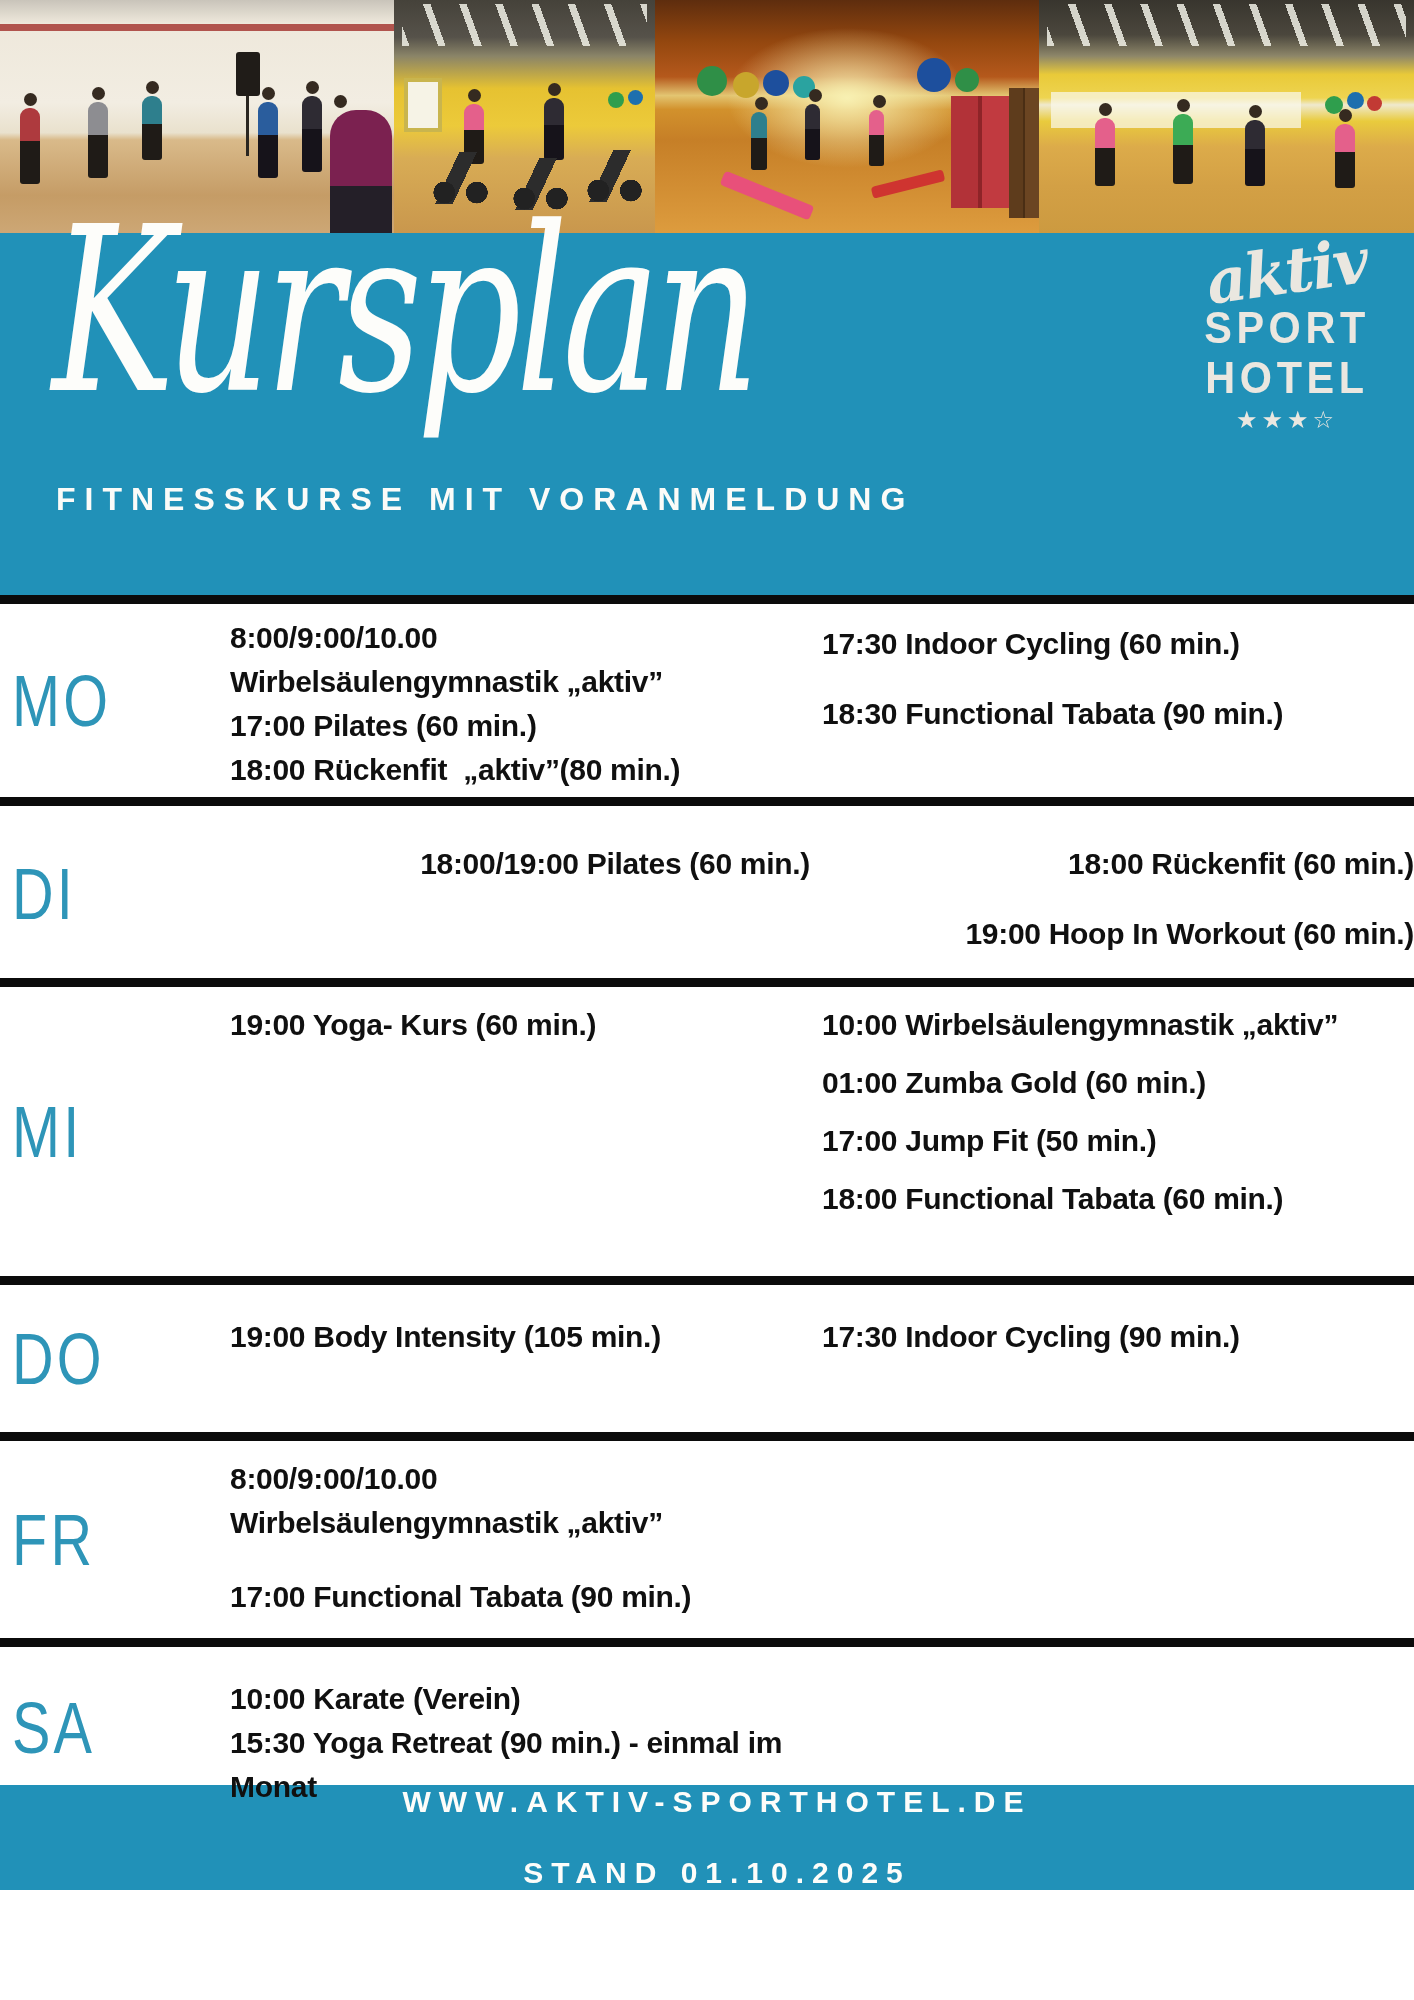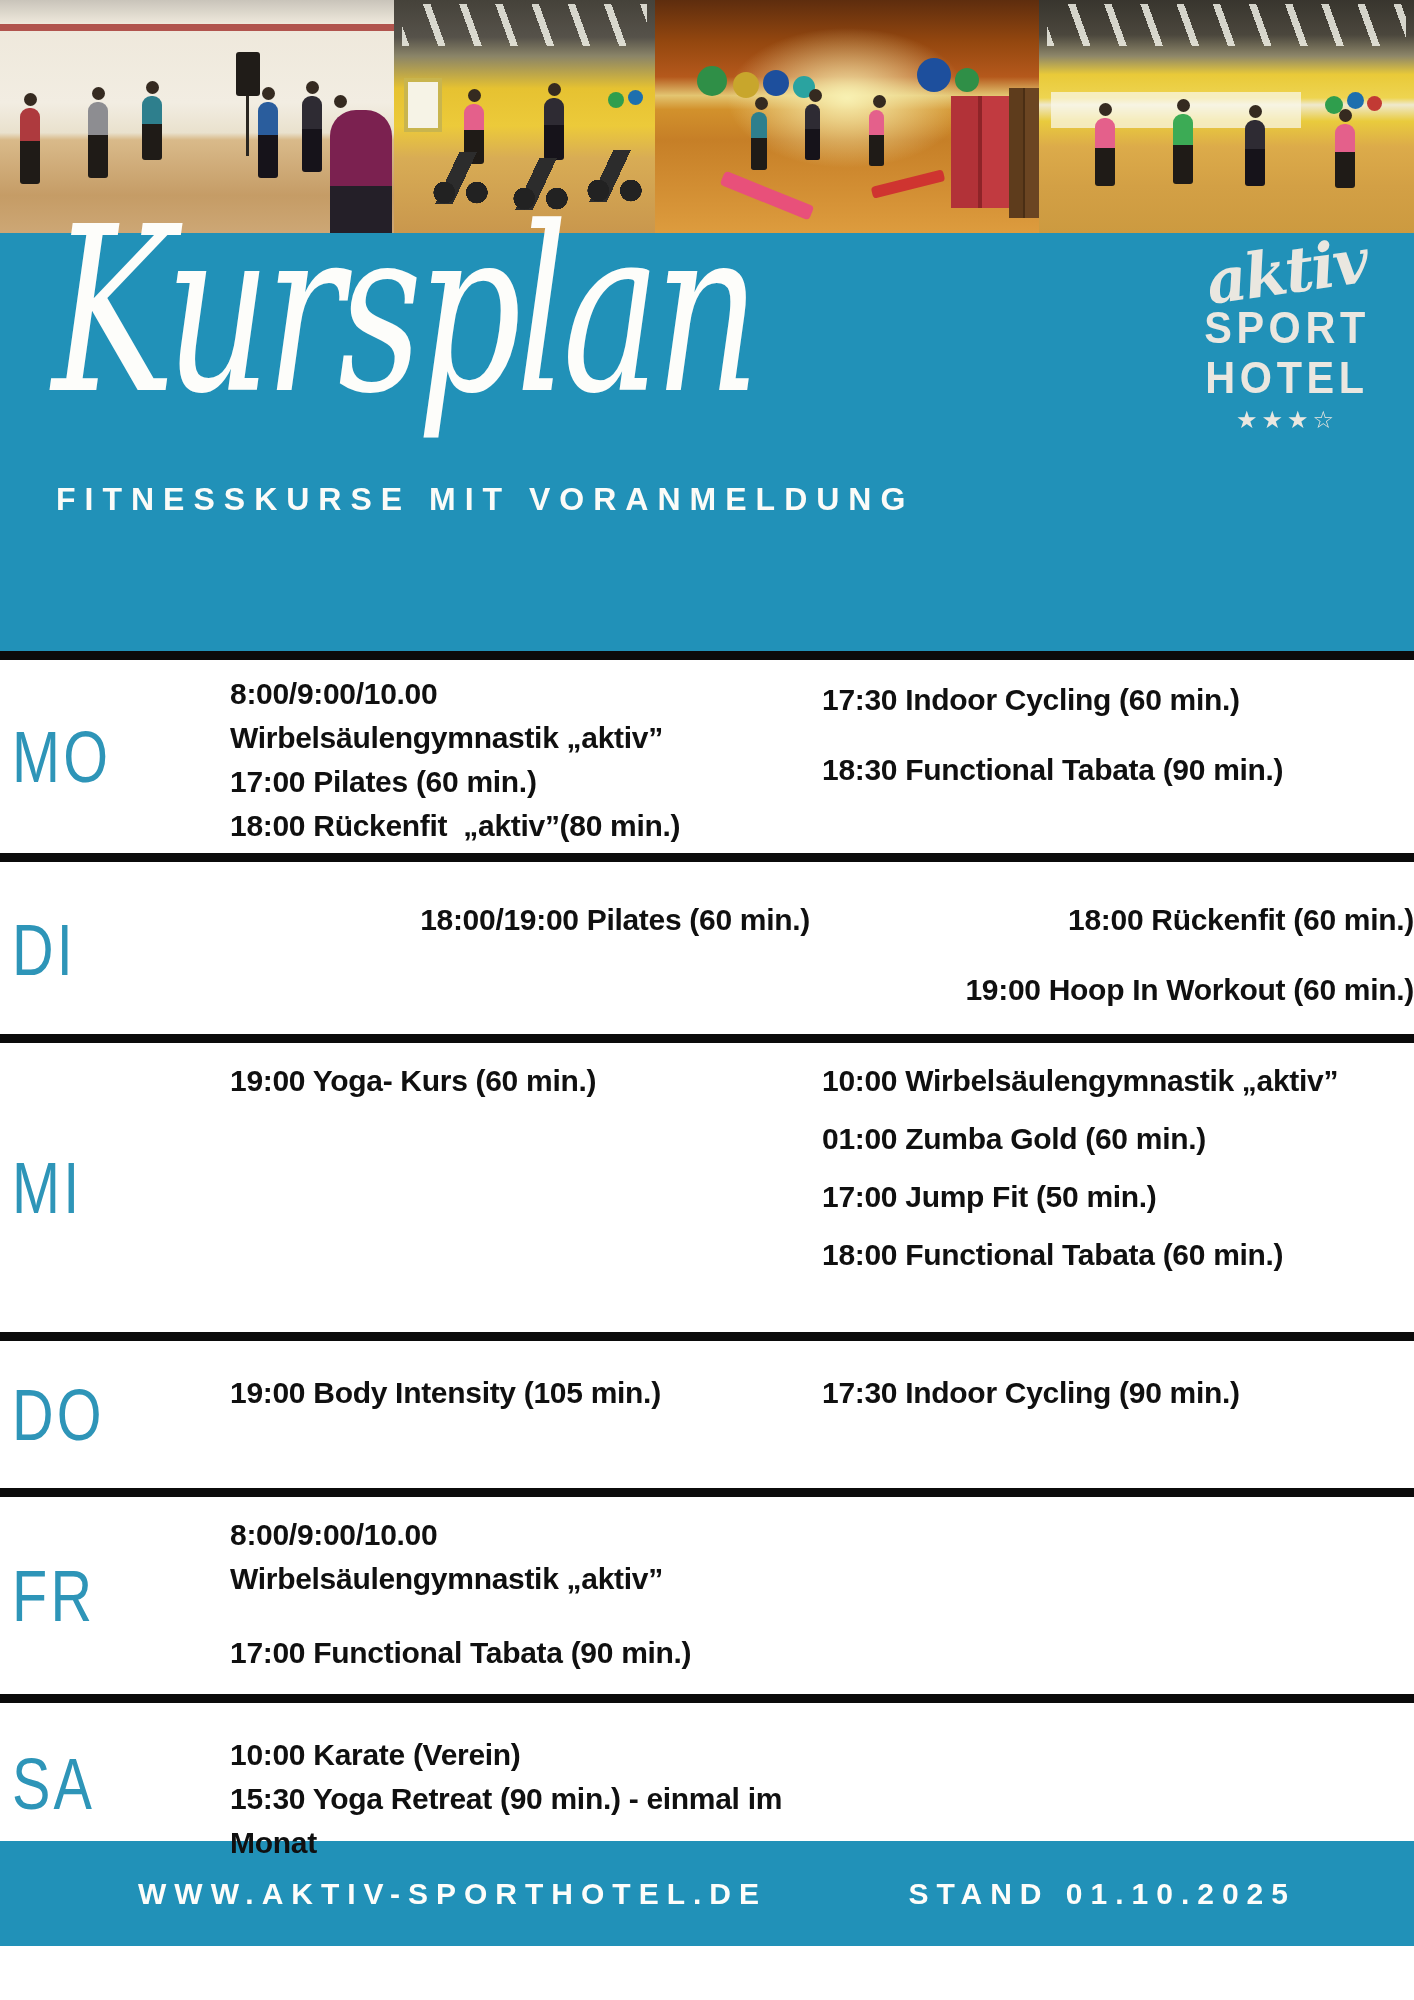--- a/index.html
+++ b/index.html
@@ -39,21 +39,21 @@
   .f-dark  { background:linear-gradient(#2e2b33 0 44%,#16131a 44%); }
   .f-pink  { background:linear-gradient(#e4608b 0 44%,#1f1b17 44%); }
   .f-green { background:linear-gradient(#3cab55 0 44%,#1f1b17 44%); }
   .f-purple{ background:linear-gradient(#7b2150 0 60%,#241f28 60%); }
   .bike { width:56px; height:52px;
     background:radial-gradient(circle 11px at 22% 78%,#222 98%,transparent),
                radial-gradient(circle 11px at 80% 78%,#222 98%,transparent),
                linear-gradient(115deg,transparent 34%,#2c2c2c 34% 56%,transparent 56%); }
 
   
-  .band { position:relative; height:418px; background:#2191b8; color:#fff;padding-left:25px; }
+  .band { position:relative; height:362px; background:#2191b8; color:#fff;padding-left:25px; }
   .kursplan-title { position:absolute; left:52px; top:-36px; font-family:"DejaVu Serif", serif;
     font-style:italic; font-weight:500; font-size:228px; line-height:1; letter-spacing:-8px;
     color:#fdfdfa; transform:scaleX(.72); transform-origin:left top; white-space:nowrap; }
   .band-subtitle { position:absolute; left:56px; top:248px; font-size:32px; font-weight:bold;
     letter-spacing:9px; color:#fbfbf8; white-space:nowrap; }
   .logo { position:absolute; left:1178px; top:8px; width:218px; text-align:center; color:#eae7e0; }
   .logo-script { display:inline-block; font-family:"DejaVu Serif", serif; font-style:italic; font-weight:bold;
     font-size:62px; transform:rotate(-8deg); letter-spacing:-2px; line-height:1; }
   .logo-word { font-weight:bold; font-size:45px; letter-spacing:5px; line-height:1.12;
     transform:scaleX(.92); transform-origin:center; }
@@ -79,21 +79,21 @@
 
   .row-mo { height:193px; } .row-mo .cell { padding-top:12px; } .row-mo .c2 { padding-top:18px; }
   .row-di { height:172px; } .row-di .cell { padding-top:36px;text-align:right; }
   .row-mi { height:289px; } .row-mi .cell { padding-top:16px; }
   .row-do { height:147px; } .row-do .cell { padding-top:30px; }
   .row-fr { height:197px; } .row-fr .cell { padding-top:16px; }
   .row-sa { height:138px; } .row-sa .cell { padding-top:30px; }
 
   
   .footer { height:105px; background:#2191b8; display:flex; align-items:center;
-    padding:0 118px 0 138px; justify-content:space-between; }
+    padding:0 118px 0 138px; justify-content:space-between;flex-direction:column; }
   .footer-text { color:#fdfdfa; font-weight:bold; font-size:30px; letter-spacing:8px; white-space:nowrap; }
 </style>
 </head>
 <body>
 
 <div class="sheet">
 
   <div class="photos">
     <div class="photo p1">
       <div class="redstripe"></div>

